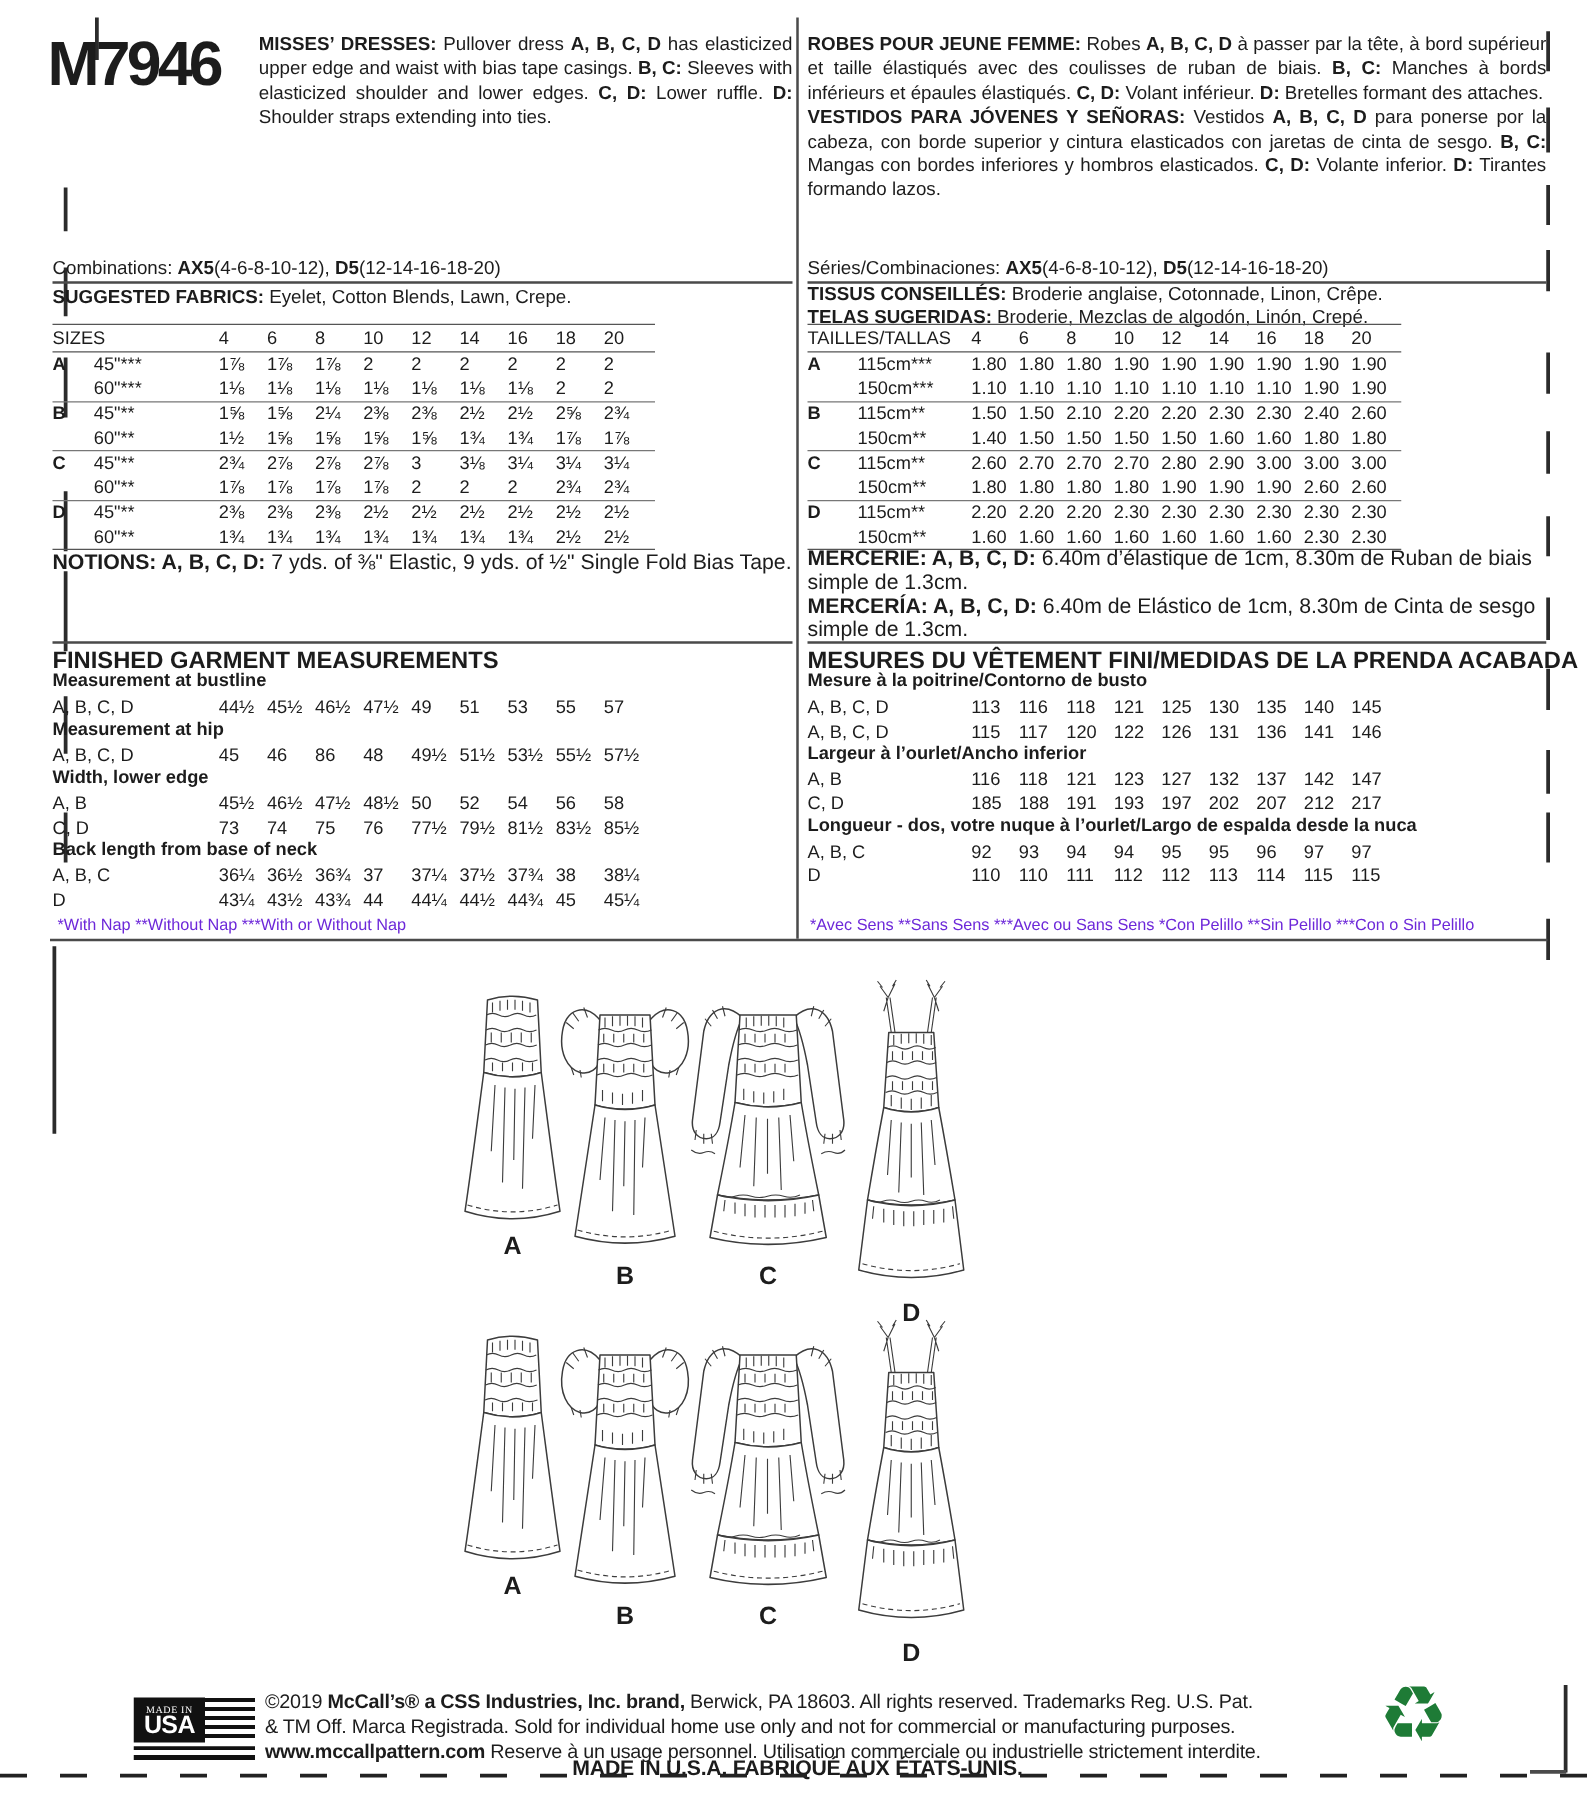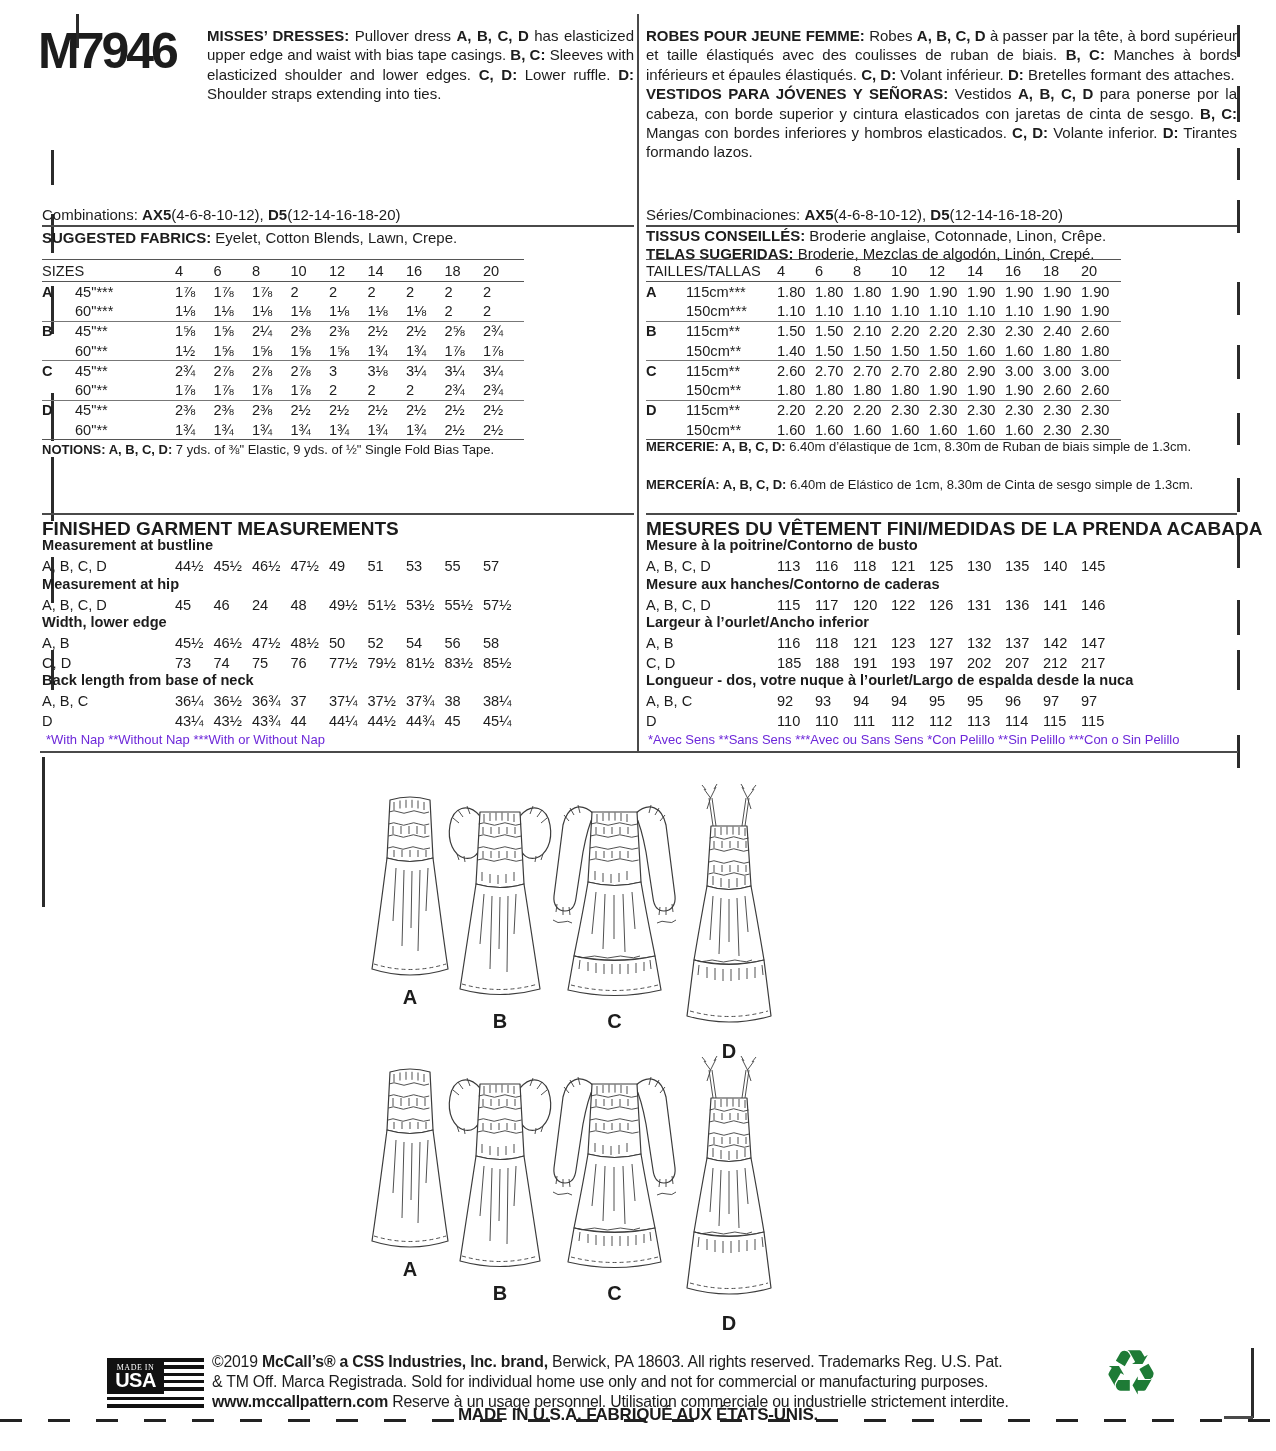--- a/index.html
+++ b/index.html
@@ -30,21 +30,21 @@
 
   
   .meas{position:absolute;font-size:14.6px;}
   .m-title{font-weight:bold;font-size:19px;height:19.3px;white-space:nowrap;}
   .m-sec{font-weight:bold;height:19.3px;white-space:nowrap;}
   .m-row{display:grid;height:19.3px;align-items:center;}
   .meas-left .m-row{grid-template-columns:133px repeat(9,38.5px);}
   .meas-right .m-row{grid-template-columns:131px repeat(9,38px);}
   .footnote{position:absolute;font-size:13px;white-space:nowrap;color:#6d28d9;}
 
-  .para{position:absolute;font-size:13px;line-height:18.8px;}
+  .para{position:absolute;font-size:17px;line-height:18.8px;}
 
   
   .fig{position:absolute;}
   .fig-art{width:100%;}
   .fig-art svg{display:block;width:100%;height:100%;}
   .fig-label{text-align:center;font-size:20px;font-weight:bold;margin-top:2px;}
 
   
   .usa-logo{position:absolute;left:107px;top:1358px;}
   .usa-flag{display:flex;width:97px;height:36px;}
@@ -346,21 +346,21 @@
           <div>51</div>
           <div>53</div>
           <div>55</div>
           <div>57</div>
         </div>
         <div class="m-sec">Measurement at hip</div>
         <div class="m-row">
           <div>A, B, C, D</div>
           <div>45</div>
           <div>46</div>
-          <div>24</div>
+          <div>86</div>
           <div>48</div>
           <div>49½</div>
           <div>51½</div>
           <div>53½</div>
           <div>55½</div>
           <div>57½</div>
         </div>
         <div class="m-sec">Width, lower edge</div>
         <div class="m-row">
           <div>A, B</div>
@@ -422,21 +422,20 @@
           <div>113</div>
           <div>116</div>
           <div>118</div>
           <div>121</div>
           <div>125</div>
           <div>130</div>
           <div>135</div>
           <div>140</div>
           <div>145</div>
         </div>
-        <div class="m-sec">Mesure aux hanches/Contorno de caderas</div>
         <div class="m-row">
           <div>A, B, C, D</div>
           <div>115</div>
           <div>117</div>
           <div>120</div>
           <div>122</div>
           <div>126</div>
           <div>131</div>
           <div>136</div>
           <div>141</div>

